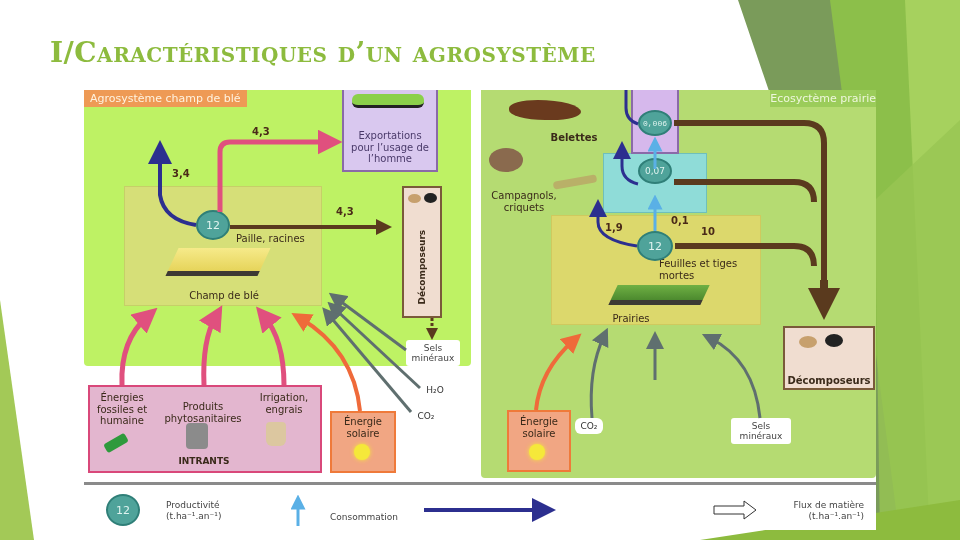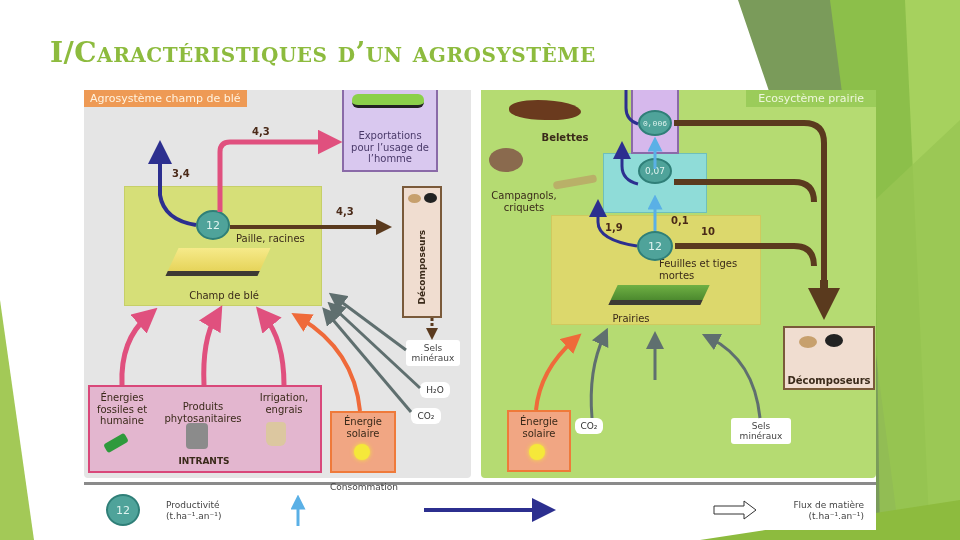--- a/index.html
+++ b/index.html
@@ -1,23 +1,23 @@
 <!DOCTYPE html>
 <html><head>
 <meta charset="utf-8">
 <style>
   html, body { margin:0; padding:0; }
   body { width:960px; height:540px; position:relative; overflow:hidden; background:#ffffff; font-family:"DejaVu Sans", sans-serif; }
   .deco { position:absolute; left:0; top:0; width:960px; height:540px; }
   .title { position:absolute; left:50px; top:36px; font-family:"DejaVu Serif", serif; font-weight:bold; font-size:28px; color:#8dbb3e; letter-spacing:0.5px; font-variant:small-caps; white-space:nowrap; }
   .diagram { position:absolute; left:84px; top:90px; width:792px; height:440px; background:#ffffff; }
-  .panel-left { position:absolute; left:0; top:0; width:387px; height:388px; background:#e5e5e5; border-radius:0 0 4px 4px; }
+  .panel-left { position:absolute; left:0; top:0; width:387px; height:276px; background:#bef264; border-radius:0 0 4px 4px; }
   .panel-right { position:absolute; left:397px; top:0; width:395px; height:388px; background:#b5db72; border-radius:0 0 4px 4px; }
   .panel-tag-l { position:absolute; left:0; top:0; padding:2px 6px; background:#ee9a55; color:#fff3e0; font-size:11px; }
-  .panel-tag-r { position:absolute; right:0; top:0; padding:2px 12px; background:#9bcc5a; color:#eef7dc; font-size:11px; }
+  .panel-tag-r { position:absolute; right:0; top:0; padding:2px 0; background:#9bcc5a; color:#eef7dc; font-size:11px; }
   .box { position:absolute; box-sizing:border-box; }
   .lbl { position:absolute; font-size:10px; color:#3a2a1a; text-align:center; line-height:1.15; }
   .num { position:absolute; font-size:10px; font-weight:bold; color:#4a2a18; }
   .prod { position:absolute; border-radius:50%; background:#4fa39a; border:2px solid #2f7f78; color:#dff3ef; font-size:11px; display:flex; align-items:center; justify-content:center; box-sizing:border-box; }
   .pill { position:absolute; background:#fff; border-radius:6px; font-size:9px; color:#333; display:flex; align-items:center; justify-content:center; }
   .wbox { position:absolute; background:#fff; border-radius:3px; font-size:9px; color:#444; text-align:center; line-height:1.15; display:flex; align-items:center; justify-content:center; }
   svg.arrows { position:absolute; left:0; top:0; width:792px; height:440px; overflow:visible; }
   .legend-line { position:absolute; left:0; top:392px; width:792px; height:3px; background:#8a8a8a; }
   .leg-txt { position:absolute; font-size:9px; color:#444; line-height:1.2; }
 </style>
@@ -82,21 +82,21 @@
 
     <div class="box" style="left:70px;top:125px;width:210px;height:110px;background:#dcd86c;border:1px solid #cfc95e;"></div>
     <div class="box" style="left:132px;top:195px;width:92px;height:20px;background:linear-gradient(#6fb044,#4c8a2e);transform:skewX(-25deg);border-bottom:5px solid #3d3a34;"></div>
     <div class="lbl" style="left:120px;top:223px;width:60px;">Prairies</div>
     <div class="lbl" style="left:178px;top:168px;width:80px;text-align:left;">Feuilles et tiges mortes</div>
 
     <div class="box" style="left:122px;top:63px;width:104px;height:60px;background:#8fdcd8;border:1px solid #6fbfbb;"></div>
     <div class="box" style="left:150px;top:0;width:48px;height:64px;background:#d6b8ec;border:2px solid #8a6aa8;border-top:none;"></div>
 
     <div class="box" style="left:28px;top:10px;width:72px;height:20px;background:#6a3a1e;border-radius:40% 60% 40% 50%;"></div>
-    <div class="lbl" style="left:54px;top:42px;width:60px;font-weight:bold;">Belettes</div>
+    <div class="lbl" style="left:63px;top:42px;width:60px;font-weight:bold;">Belettes</div>
     <div class="box" style="left:8px;top:58px;width:34px;height:24px;background:#8a6a4e;border-radius:50%;"></div>
     <div class="box" style="left:72px;top:88px;width:44px;height:8px;background:#b9b068;border-radius:4px;transform:rotate(-10deg);"></div>
     <div class="lbl" style="left:0;top:100px;width:86px;">Campagnols, criquets</div>
 
     <div class="prod" style="left:157px;top:20px;width:34px;height:26px;font-size:8px;font-family:Liberation Mono, monospace;">0,006</div>
     <div class="prod" style="left:157px;top:68px;width:34px;height:26px;font-size:9px;">0,07</div>
     <div class="prod" style="left:156px;top:141px;width:36px;height:30px;">12</div>
 
     <div class="num" style="left:124px;top:132px;">1,9</div>
     <div class="num" style="left:190px;top:125px;">0,1</div>
@@ -171,15 +171,15 @@
     <path d="M676,328 Q670,270 626,248" stroke="#5f6f6f" stroke-width="3" fill="none" marker-end="url(#mGray)"></path>
 
     <path d="M214,436 L214,412" stroke="#5ab0e6" stroke-width="3" fill="none" marker-end="url(#mLight)"></path>
     <path d="M340,420 L460,420" stroke="#2c2f8f" stroke-width="4" fill="none" marker-end="url(#mBlue)"></path>
     <path d="M630,416 L660,416 L660,411 L672,420 L660,429 L660,424 L630,424 Z" stroke="#333" stroke-width="1" fill="#fff"></path>
   </svg>
 
   <div class="legend-line"></div>
   <div class="prod" style="left:22px;top:404px;width:34px;height:32px;">12</div>
   <div class="leg-txt" style="left:82px;top:410px;width:70px;">Productivité (t.ha⁻¹.an⁻¹)</div>
-  <div class="leg-txt" style="left:246px;top:392px;">Consommation</div>
+  <div class="leg-txt" style="left:246px;top:422px;">Consommation</div>
   <div class="leg-txt" style="left:690px;top:410px;width:90px;text-align:right;">Flux de matière (t.ha⁻¹.an⁻¹)</div>
 </div>
 
 </body></html>

